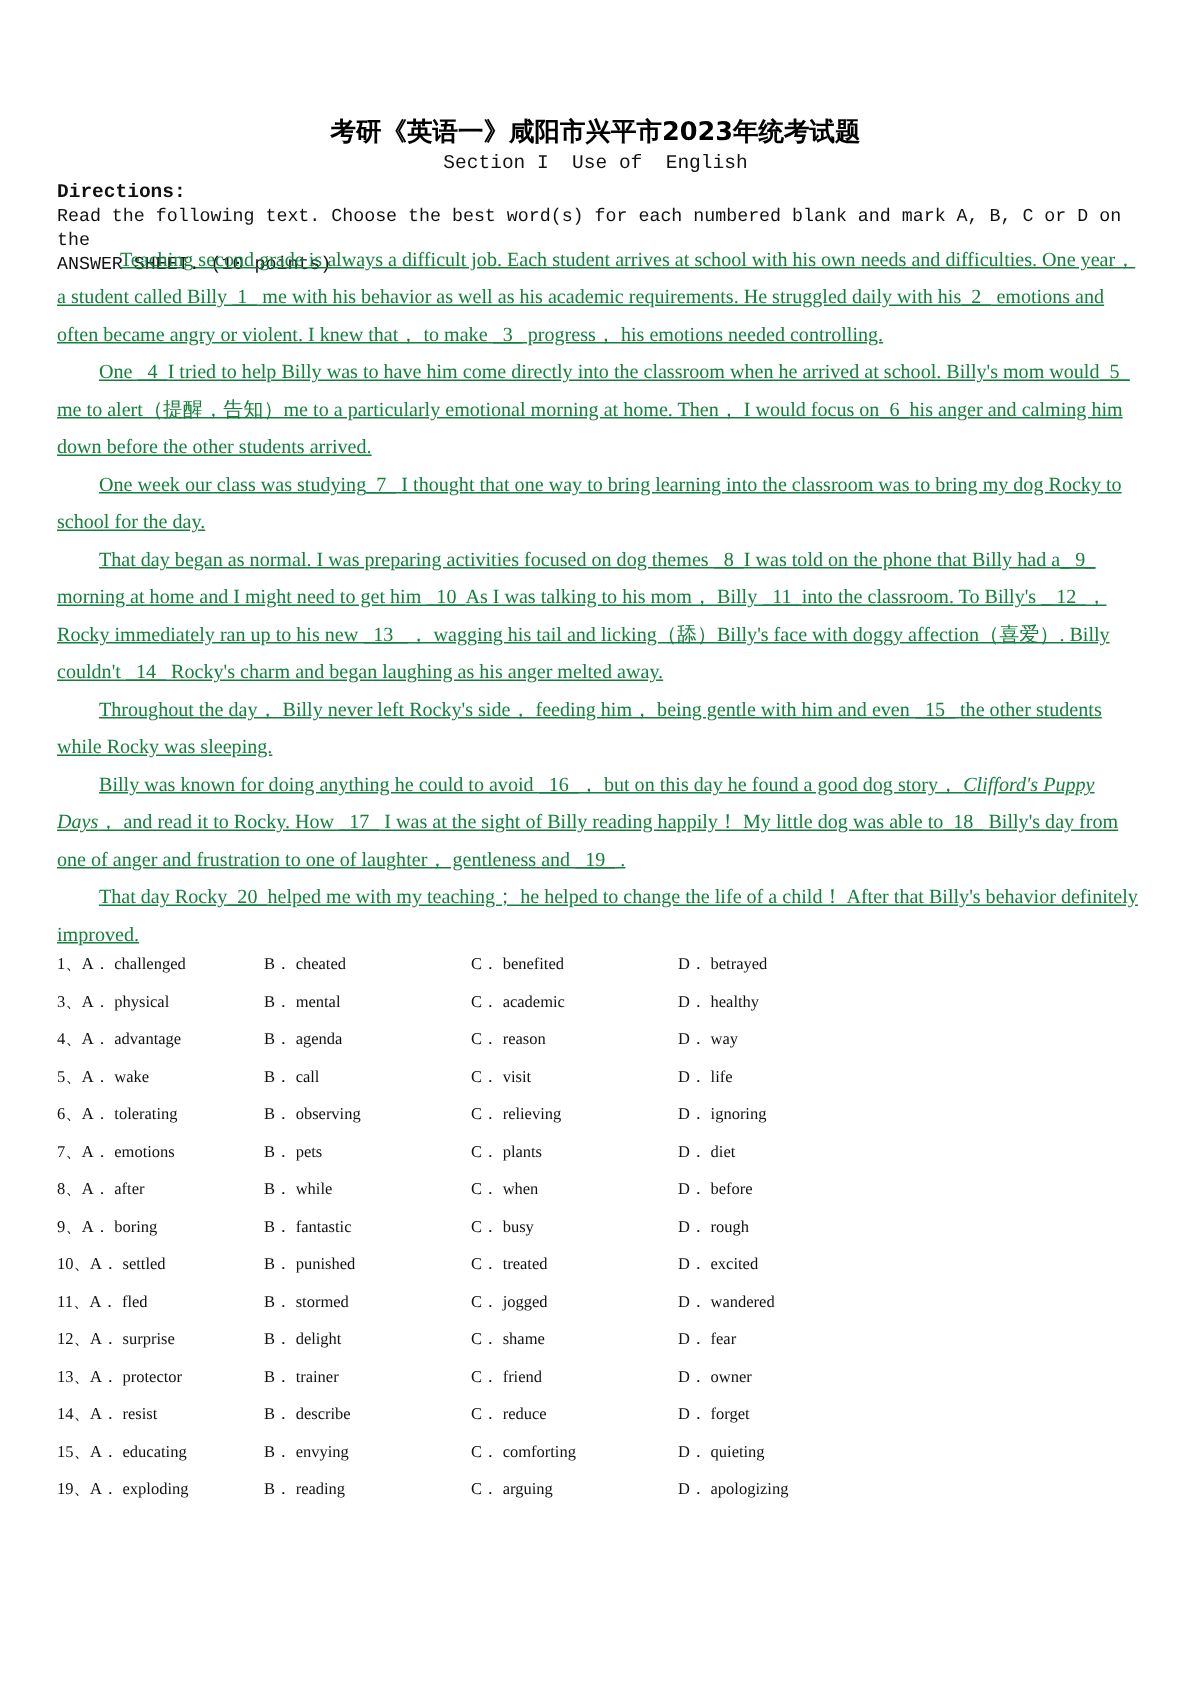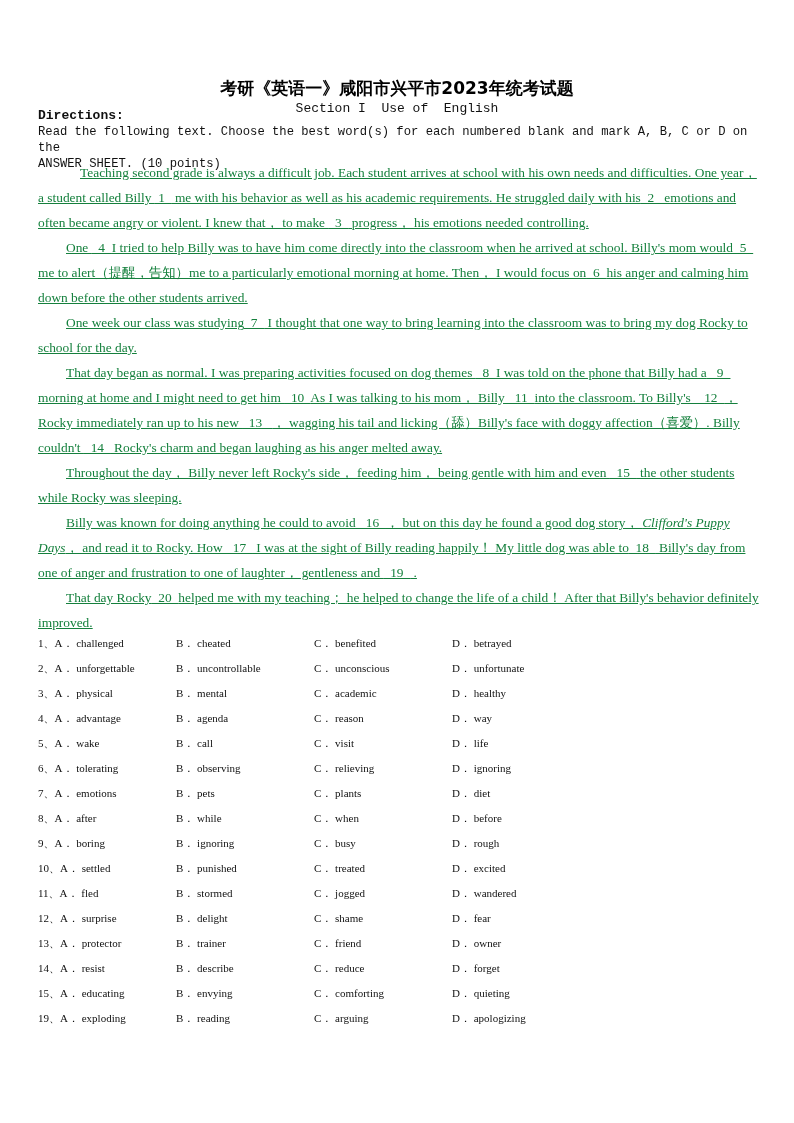--- a/index.html
+++ b/index.html
@@ -43,21 +43,21 @@
       text-align: center;
       font-family: Liberation Mono, monospace;
       font-size: 13px;
       line-height: 16px;
       white-space: pre;
       color: #111;
     }
     .directions {
       position: absolute;
       left: 38px;
-      top: 108px;
+      top: 120px;
       width: 720px;
       font-family: "Liberation Mono", "DejaVu Sans Mono", monospace;
       font-size: 12.2px;
       line-height: 16px;
       color: #111;
     }
     .directions .dir-head {
       font-weight: bold;
       font-size: 13px;
     }
@@ -139,26 +139,20 @@
   </div>
 
   <div class="options">
     <div class="opt-row">
       <span class="opt-a"><span style="position:static">1、</span><span style="position:static">A． challenged</span></span>
       <span class="opt-b">B． cheated</span>
       <span class="opt-c">C． benefited</span>
       <span class="opt-d">D． betrayed</span>
     </div>
     <div class="opt-row">
-      <span class="opt-a"><span style="position:static">2、</span><span style="position:static">A． unforgettable</span></span>
-      <span class="opt-b">B． uncontrollable</span>
-      <span class="opt-c">C． unconscious</span>
-      <span class="opt-d">D． unfortunate</span>
-    </div>
-    <div class="opt-row">
       <span class="opt-a"><span style="position:static">3、</span><span style="position:static">A． physical</span></span>
       <span class="opt-b">B． mental</span>
       <span class="opt-c">C． academic</span>
       <span class="opt-d">D． healthy</span>
     </div>
     <div class="opt-row">
       <span class="opt-a"><span style="position:static">4、</span><span style="position:static">A． advantage</span></span>
       <span class="opt-b">B． agenda</span>
       <span class="opt-c">C． reason</span>
       <span class="opt-d">D． way</span>
@@ -182,21 +176,21 @@
       <span class="opt-d">D． diet</span>
     </div>
     <div class="opt-row">
       <span class="opt-a"><span style="position:static">8、</span><span style="position:static">A． after</span></span>
       <span class="opt-b">B． while</span>
       <span class="opt-c">C． when</span>
       <span class="opt-d">D． before</span>
     </div>
     <div class="opt-row">
       <span class="opt-a"><span style="position:static">9、</span><span style="position:static">A． boring</span></span>
-      <span class="opt-b">B． ignoring</span>
+      <span class="opt-b">B． fantastic</span>
       <span class="opt-c">C． busy</span>
       <span class="opt-d">D． rough</span>
     </div>
     <div class="opt-row">
       <span class="opt-a"><span style="position:static">10、</span><span style="position:static">A． settled</span></span>
       <span class="opt-b">B． punished</span>
       <span class="opt-c">C． treated</span>
       <span class="opt-d">D． excited</span>
     </div>
     <div class="opt-row">

